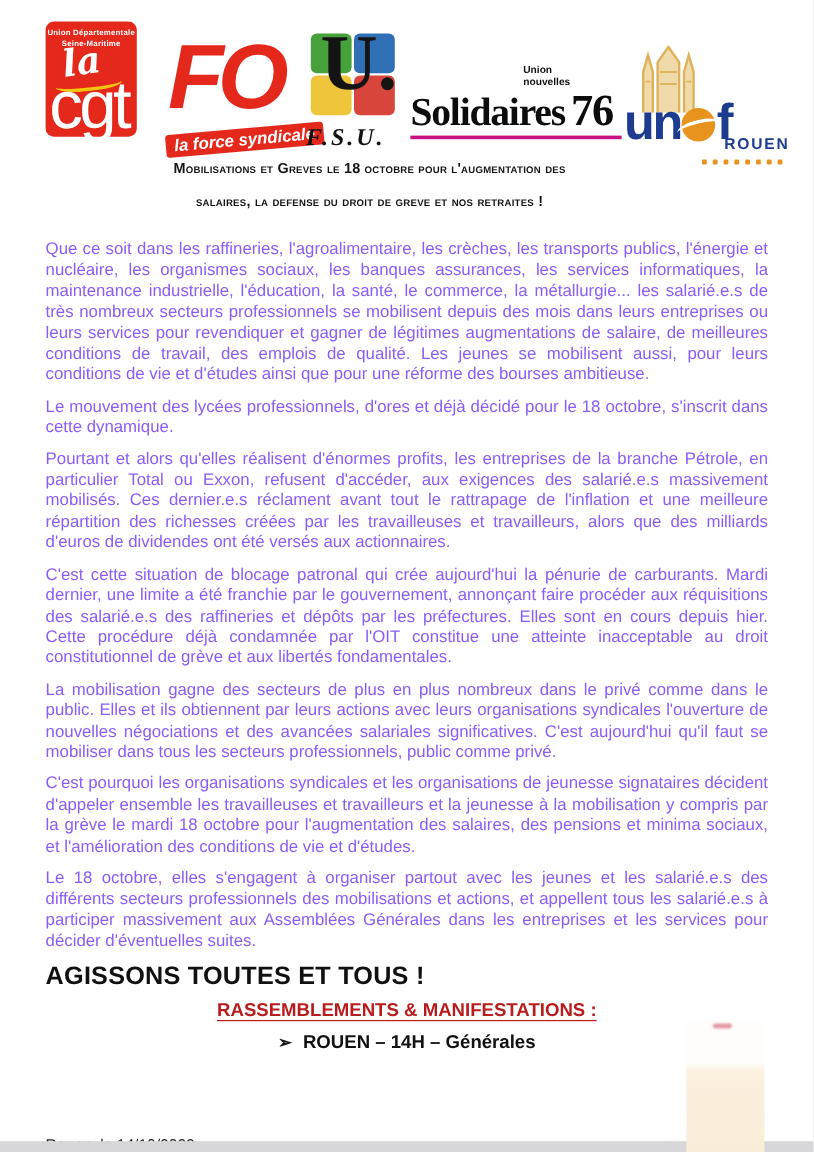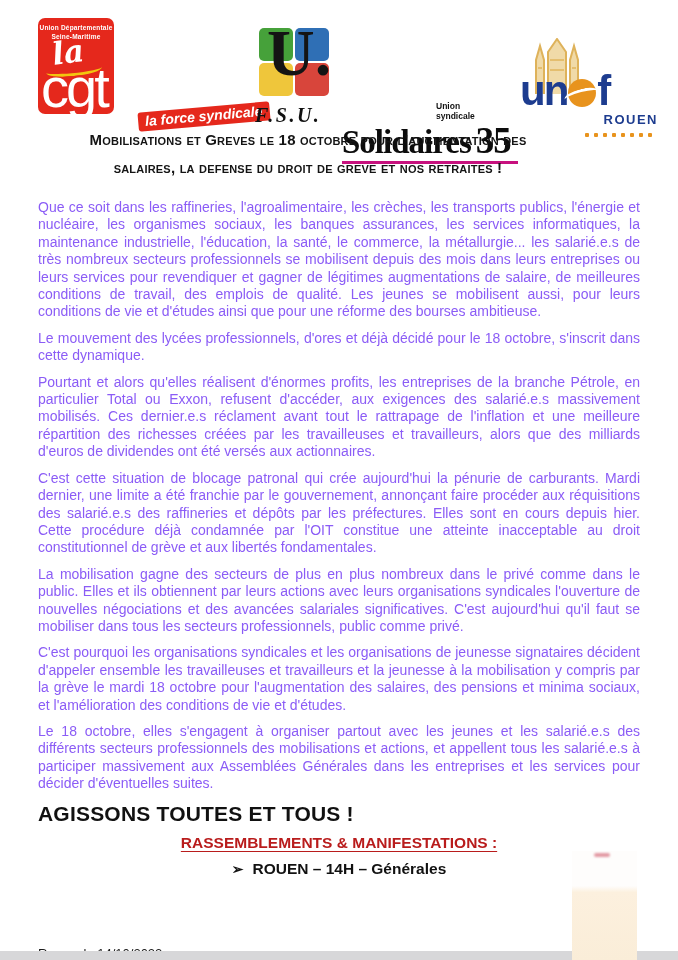--- a/index.html
+++ b/index.html
@@ -43,43 +43,43 @@
   .fsu-y { background:#efc63b; } .fsu-r { background:#d8453b; }
   .fsu-u { position:absolute; top:-8px; left:14px; color:#141414;
     font-family:"Liberation Serif", serif; font-weight:bold; font-size:66px; line-height:1; }
   .fsu-acronym { margin-top:8px; margin-left:2px; color:#111;
     font-family:"Liberation Serif", serif; font-style:italic; font-weight:bold;
     font-size:20px; letter-spacing:2.5px; }
 
   
   .sol { position:absolute; left:342px; top:44px; width:182px; }
   .sol-union { margin-left:94px; font-size:8.5px; line-height:1.15; color:#111;
-    font-weight:bold;margin-top:48px; }
+    font-weight:bold; }
   .sol-name { font-family:"Liberation Serif", serif; font-weight:bold;
     font-size:33px; line-height:1.05; letter-spacing:-1px; color:#0c0c0c; white-space:nowrap; }
   .sol-76 { font-size:37px; margin-left:5px; }
   .sol-underline { height:3px; background:#c7117e; margin-top:1px; width:176px; }
 
   
   .unef { position:absolute; left:520px; top:28px; width:138px; height:92px; }
   .unef-cathedral { position:absolute; top:0; left:6px; }
-  .unef-name { position:absolute; top:32px; left:0; display:flex; align-items:center;
+  .unef-name { position:absolute; top:43px; left:0; display:flex; align-items:center;
     color:#1d3c8f; font-weight:bold; font-size:42px; line-height:1; letter-spacing:-2px; }
   .unef-e { width:28px; height:28px; border-radius:50%; background:#e8931d;
     position:relative; margin:4px 1px 0; }
   .unef-e::after { content:""; position:absolute; top:10px; left:-4px; width:36px;
     height:10px; border-top:3px solid #ffffff; border-radius:50%; transform:rotate(-14deg); }
   .unef-city { position:absolute; top:74px; right:0; color:#1d3c8f;
     font-weight:bold; font-size:13px; letter-spacing:1.5px; }
   .unef-dots { position:absolute; top:95px; right:6px; display:flex; gap:5px; }
   .unef-dots i { width:4px; height:4px; background:#e8931d; border-radius:1px; }
 
   
   .title { position:absolute; top:126px; left:0; width:616px; text-align:center;
-    font-weight:bold; font-variant:small-caps; font-size:15px; line-height:28px;
+    font-weight:bold; font-variant:small-caps; font-size:12px; line-height:28px;
     color:#141414; letter-spacing:0.2px; }
 
   
   .content { position:absolute; top:199px; left:38px; width:602px; }
   .content p { font-size:14px; line-height:17.4px; text-align:justify;
     color:#8b5cf6; margin-bottom:9px; }
 
   .cta { text-align:left; font-size:21px; font-weight:bold; letter-spacing:0.2px;
     color:#111; margin:3px 0 8px; }
   .subheading { text-align:center; font-size:15.5px; font-weight:bold;
@@ -109,41 +109,42 @@
       <div class="cgt-dept">
         <span>Union Départementale</span><br>
         <span>Seine-Maritime</span>
       </div>
       <div class="cgt-la">la</div>
       <div class="cgt-swoosh"></div>
       <div class="cgt-acronym">cgt</div>
     </div>
 
     <div class="fo">
+      <div class="fo-letters">FO</div>
       <div class="fo-banner">la force syndicale</div>
     </div>
 
     <div class="fsu">
       <div class="fsu-grid">
         <div class="fsu-g"></div>
         <div class="fsu-b"></div>
         <div class="fsu-y"></div>
         <div class="fsu-r"></div>
       </div>
       <div class="fsu-u">U.</div>
       <div class="fsu-acronym">F.S.U.</div>
     </div>
 
     <div class="sol">
       <div class="sol-union">
         <span>Union</span><br>
-        <span>syndicale</span>
+        <span>nouvelles</span>
       </div>
       <div class="sol-name">
-        <span>Solidaires</span><span class="sol-76">35</span>
+        <span>Solidaires</span><span class="sol-76">76</span>
       </div>
       <div class="sol-underline"></div>
     </div>
 
     <div class="unef">
       <svg class="unef-cathedral" width="62" height="56" viewBox="0 0 62 56">
         <path d="M10 56 V22 L14 8 L18 22 V56 M22 56 V14 L31 1 L40 14 V56 M44 56 V22 L48 8 L52 22 V56" fill="#eed49a" stroke="#d9a53e" stroke-width="2" opacity="0.85"></path>
         <path d="M24 22 H38 M24 32 H38 M12 30 H16 M46 30 H50" stroke="#d9a53e" stroke-width="1.5" opacity="0.7"></path>
       </svg>
       <div class="unef-name">

